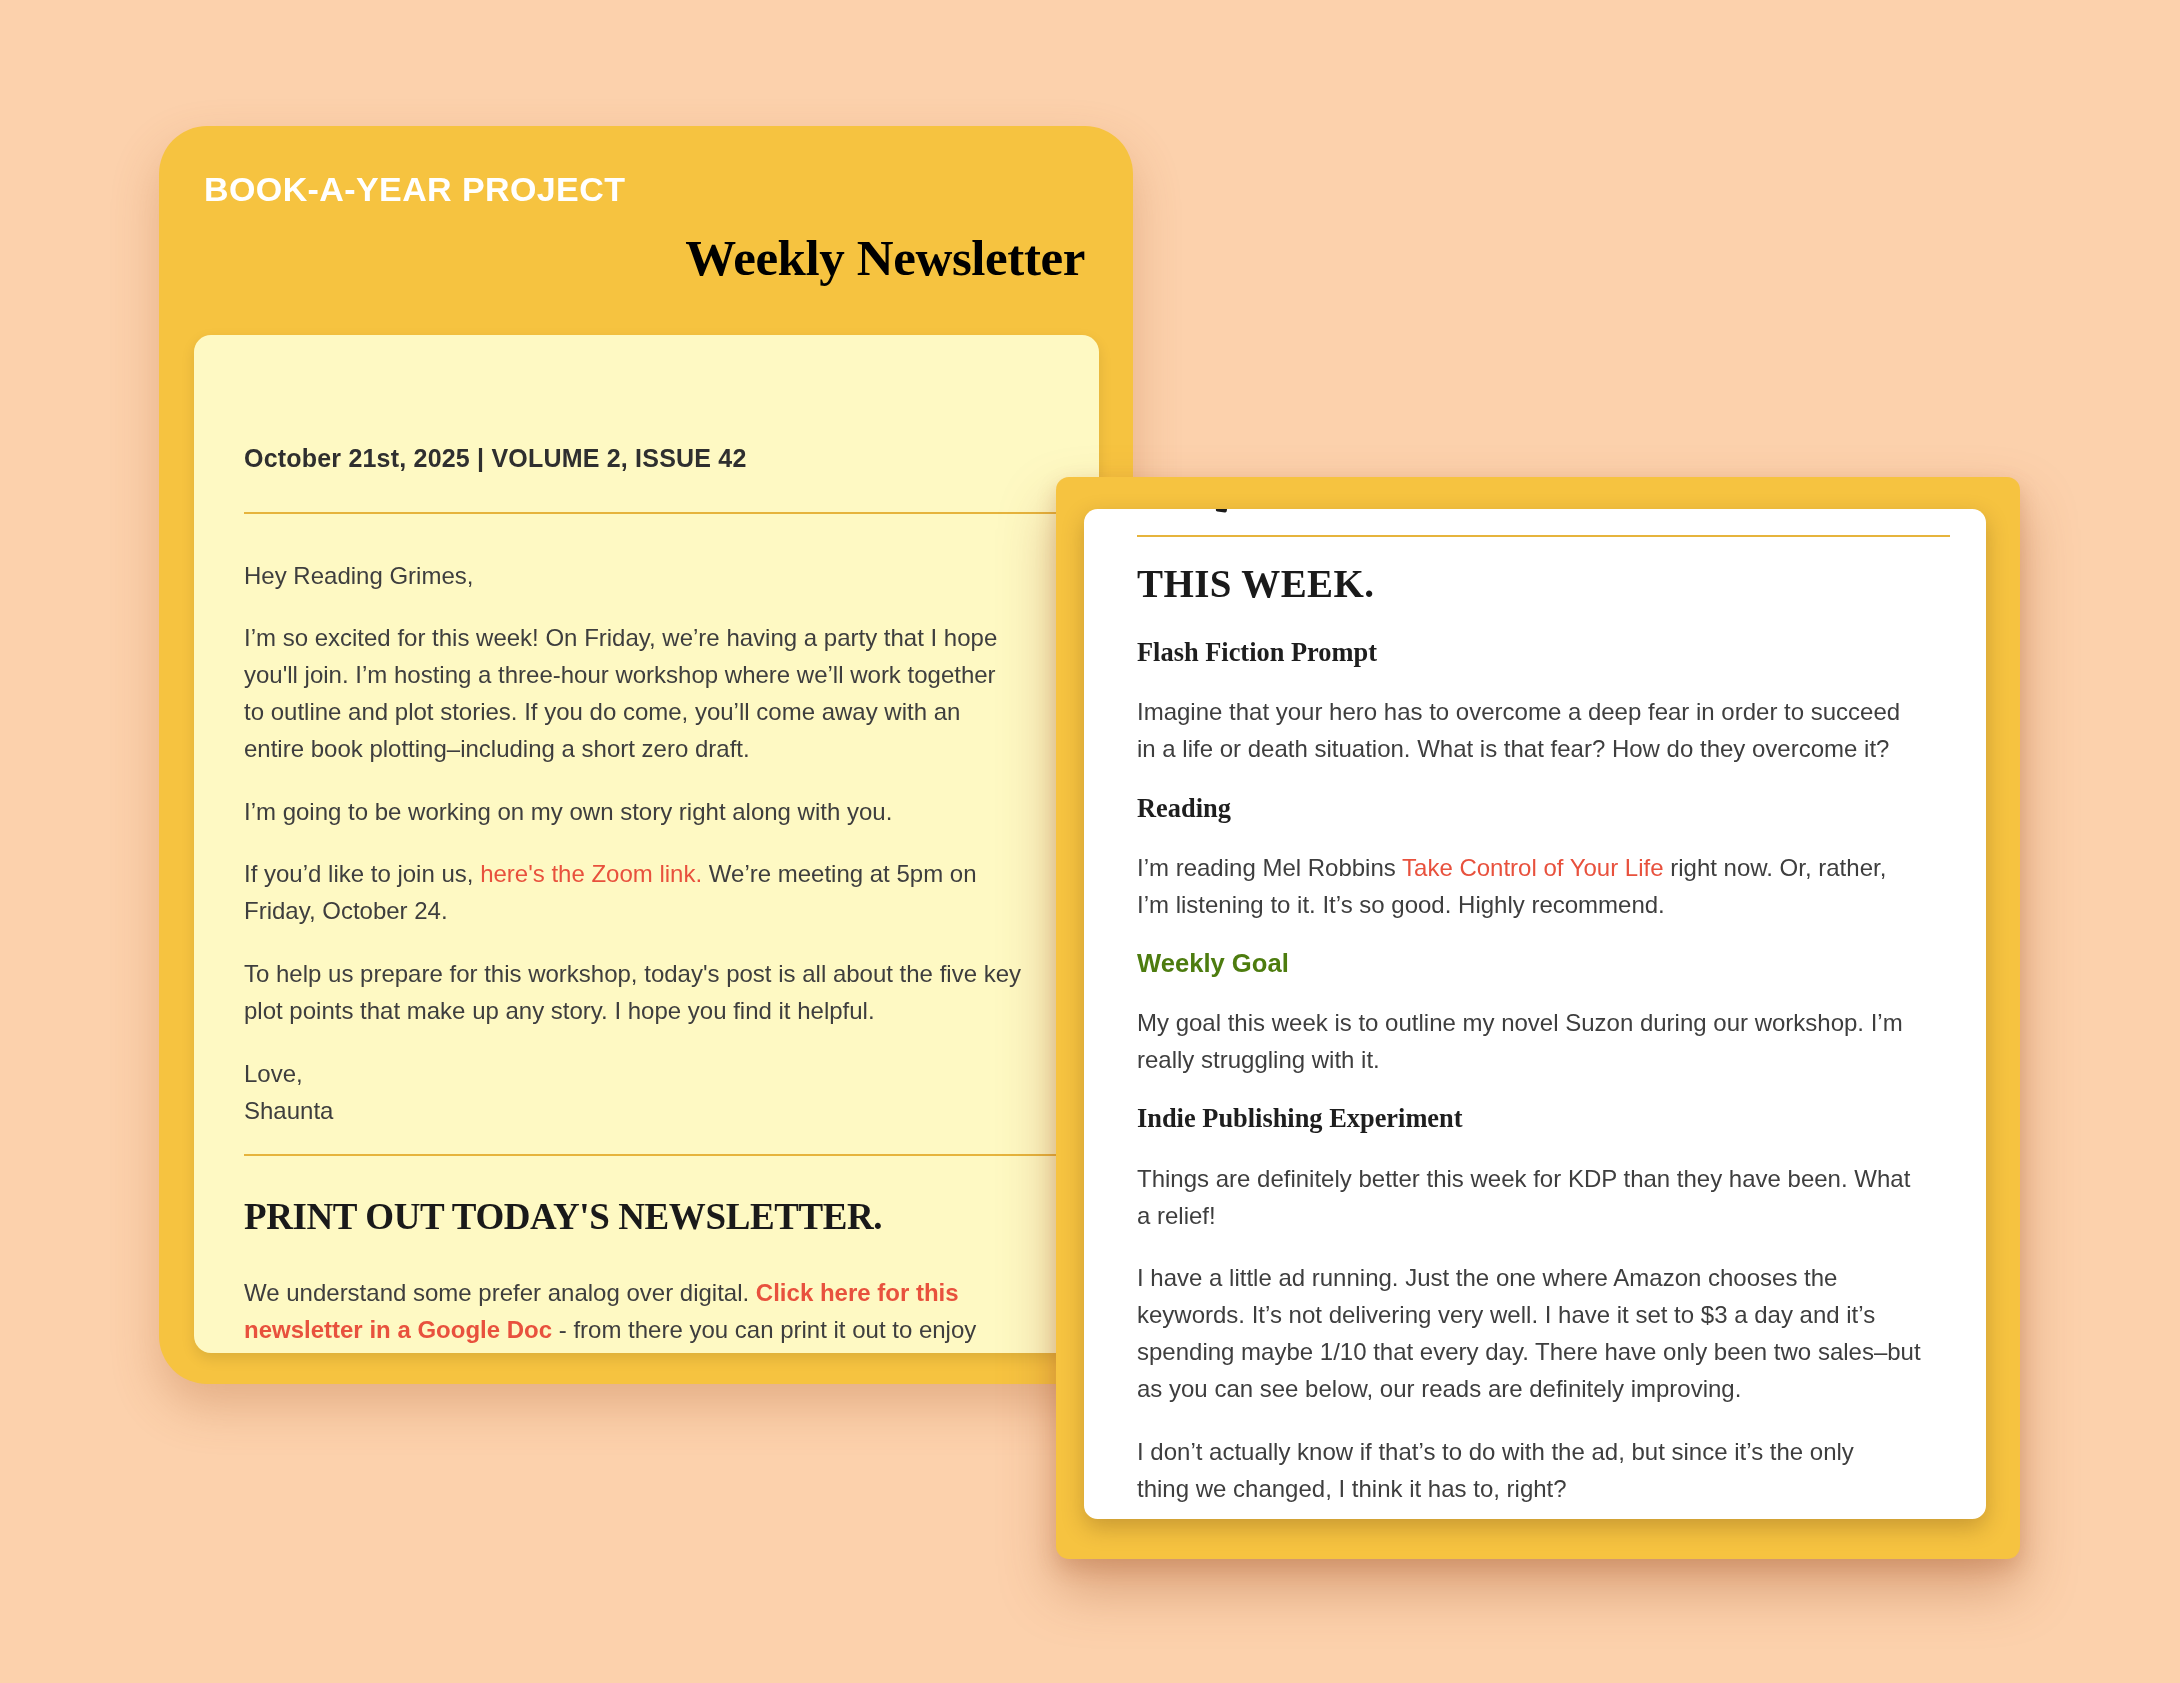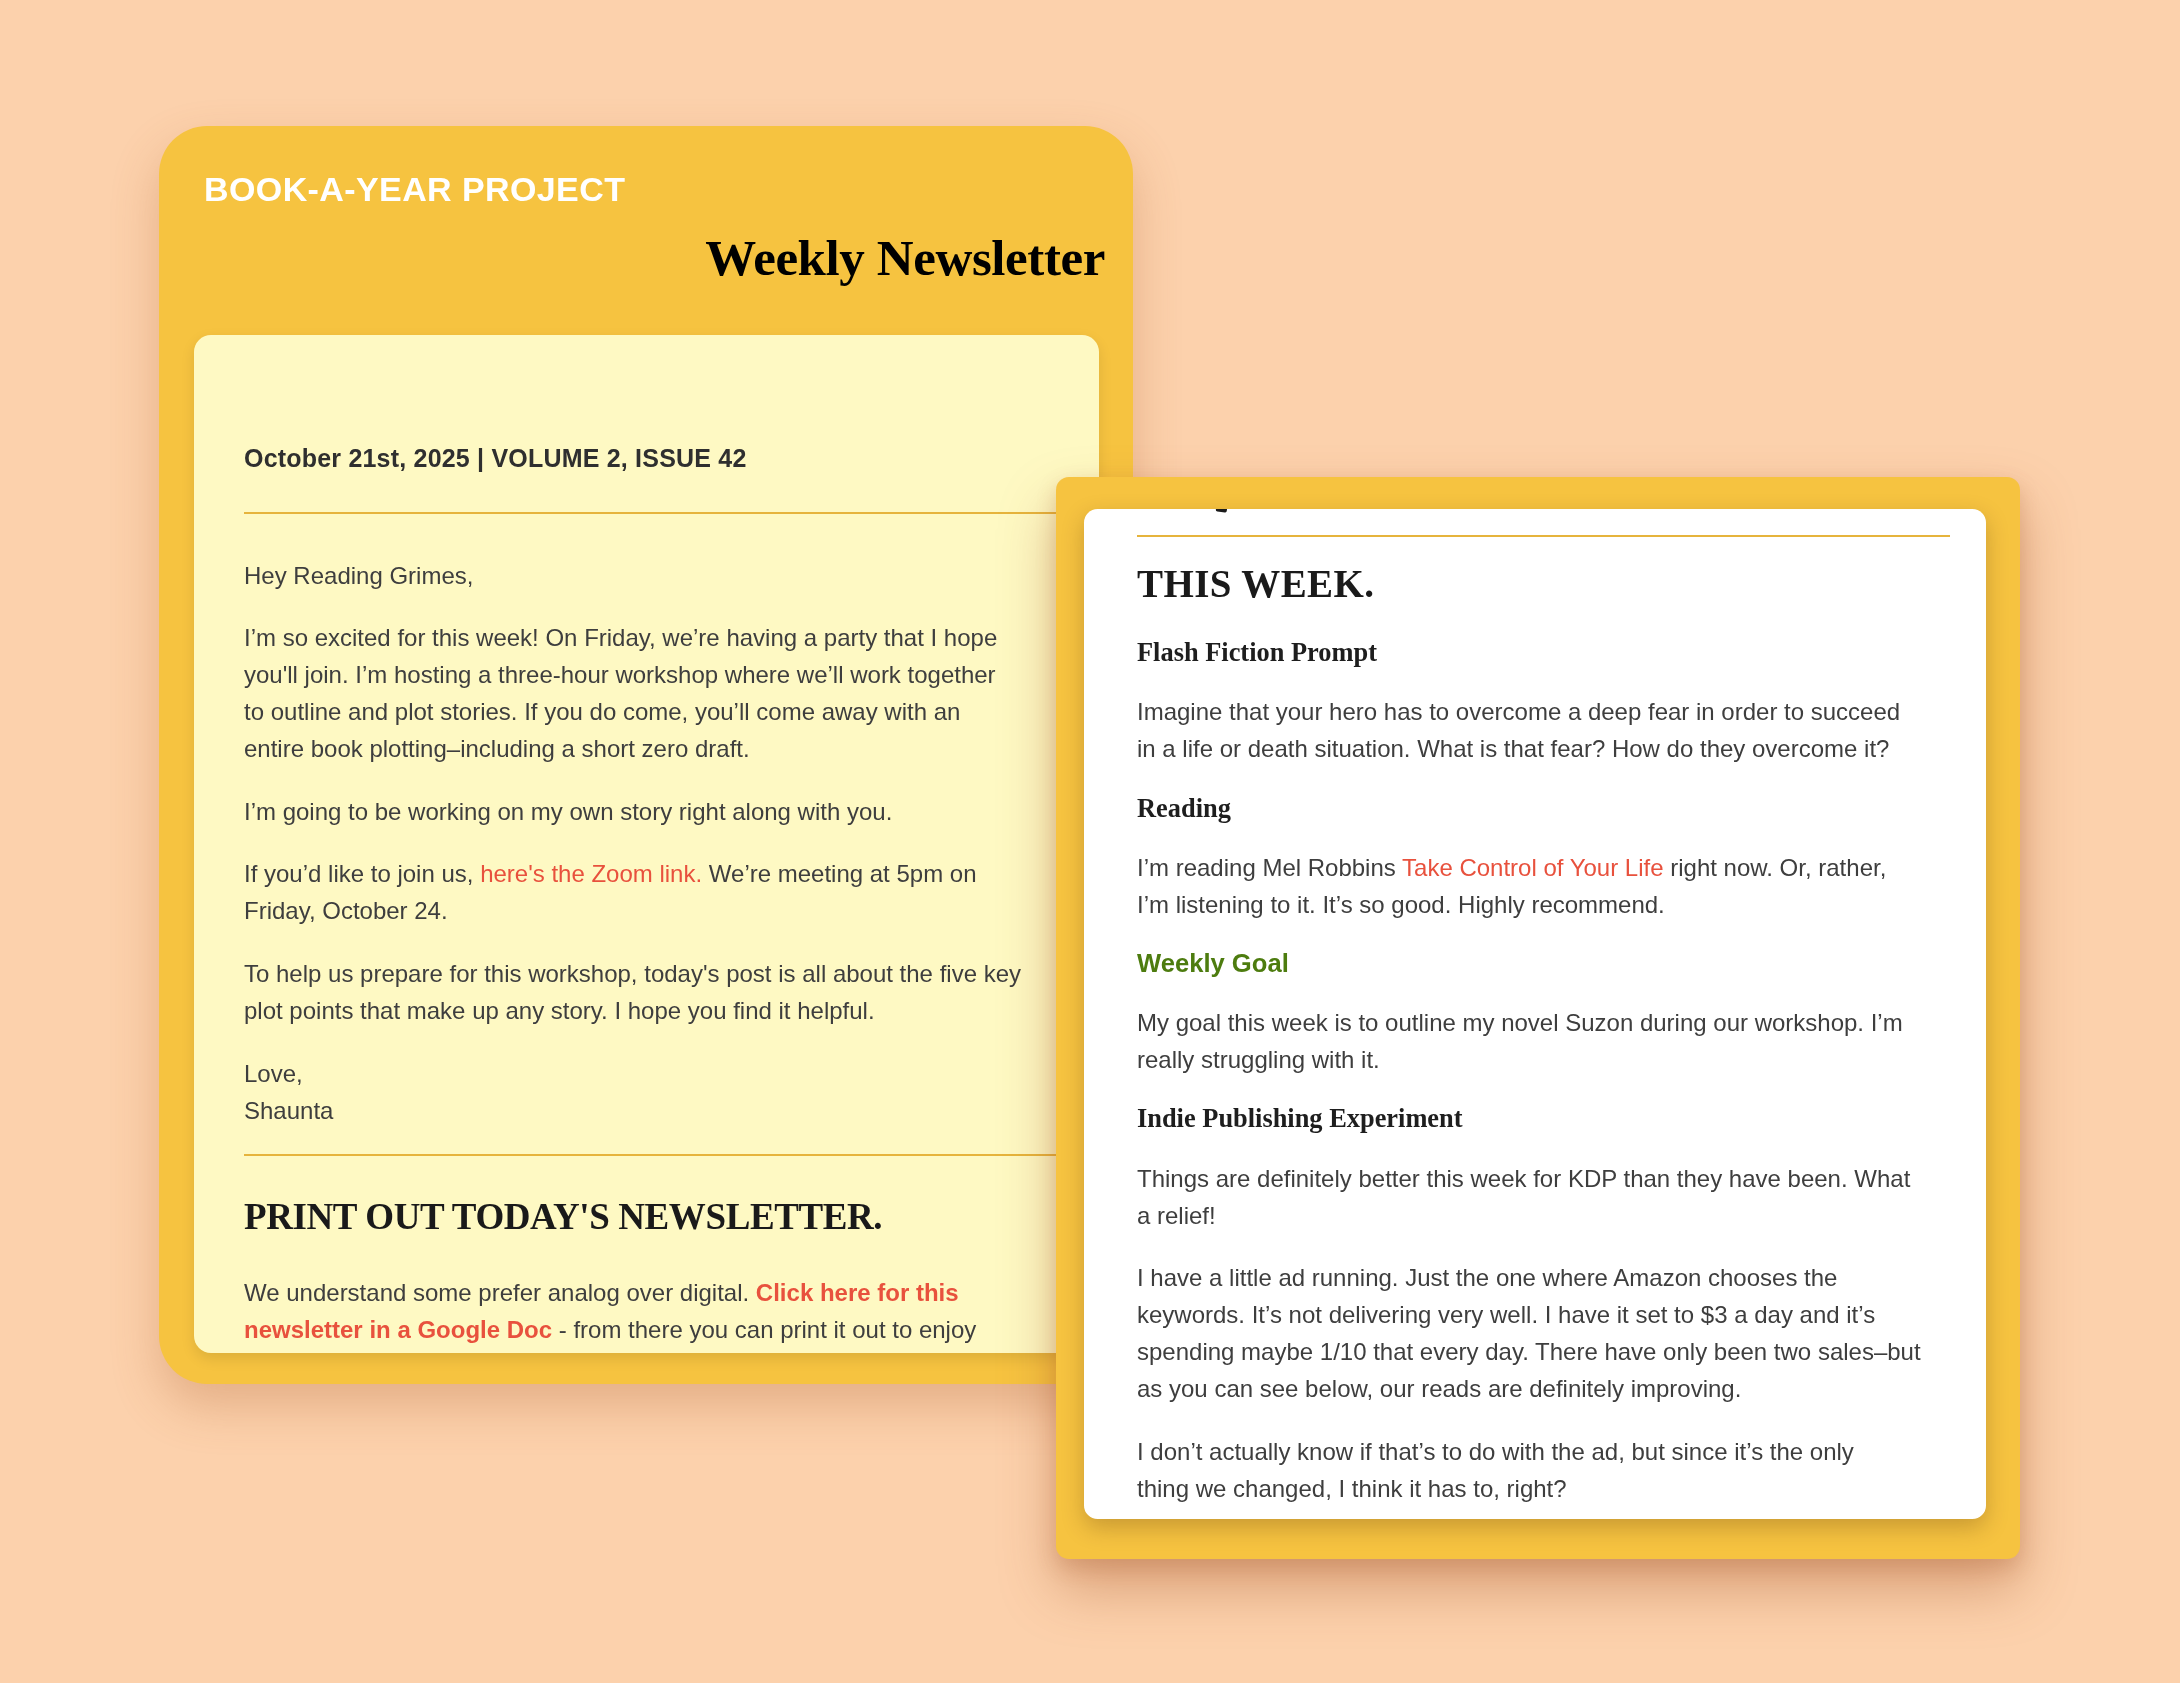--- a/index.html
+++ b/index.html
@@ -28,21 +28,21 @@
     box-shadow: 0 22px 47px rgba(176, 96, 48, 0.30);
   }
   #right-card {
     left: 1056px; top: 477px;
     width: 964px; height: 1082px;
     border-radius: 13px;
     box-shadow: 0 29px 55px rgba(166, 86, 40, 0.40), 0 8.5px 20.4px rgba(166, 86, 40, 0.22);
     z-index: 2;
   }
   .left-header {
-    padding: 44px 28px 0 45px;
+    padding: 44px 48px 0 45px;
   }
   .kicker {
     font-size: 34px;
     font-weight: bold;
     color: #FFFFFF;
     letter-spacing: 0.4px;
   }
   .card-title {
     font-family: "Liberation Serif", serif;
     font-size: 51px;

